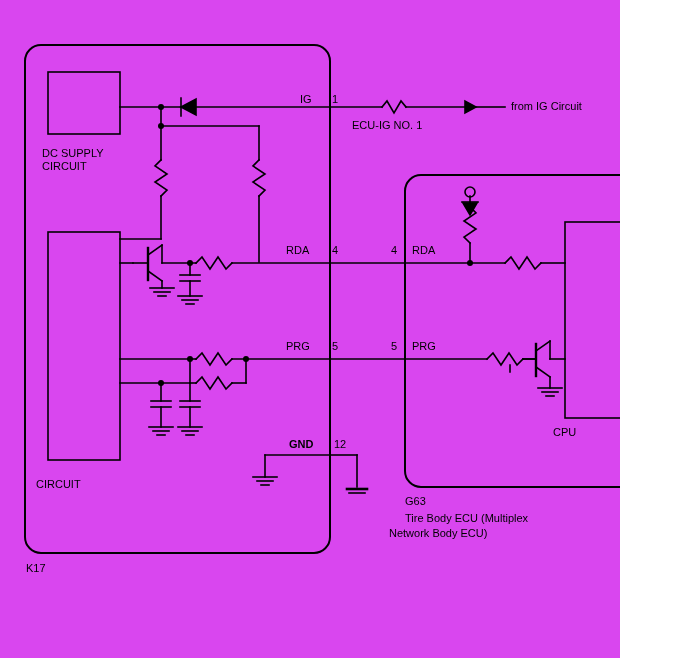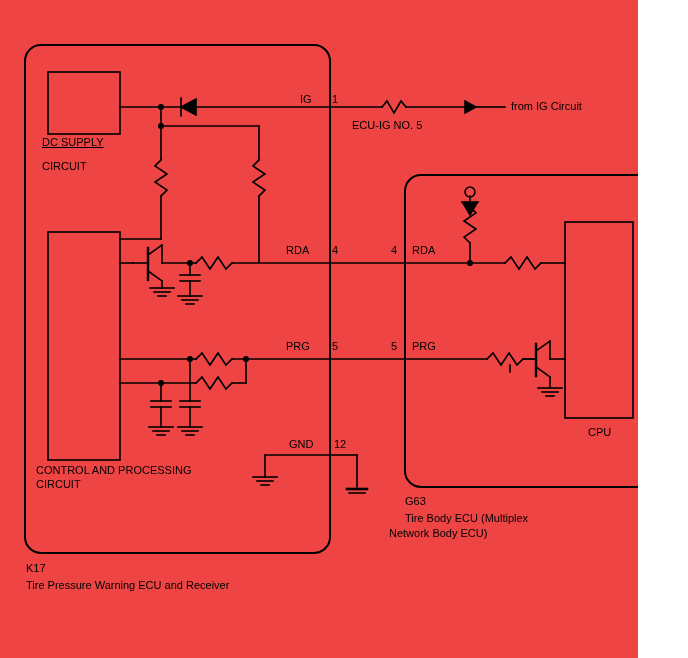--- a/index.html
+++ b/index.html
@@ -4,24 +4,23 @@
 <style>
   html, body {
     margin: 0;
     padding: 0;
     background: #ffffff;
   }
   #root {
     position: relative;
     width: 620px;
     height: 658px;
-    background: #ef4444;
+    background: #d946ef;
     font-family: "Liberation Sans", sans-serif;
     overflow: hidden;
-    padding-left: 18px;
   }
   svg.diagram {
     position: absolute;
     left: 0;
     top: 0;
     width: 688px;
     height: 658px;
   }
   .lbl {
     position: absolute;
@@ -190,44 +189,42 @@
       <path d="M330 352 L330 366" stroke-width="1.2"></path>
       <path d="M330 448 L330 462" stroke-width="1.2"></path>
 
       <path d="M405 256 L405 270" stroke-width="1.2"></path>
       <path d="M405 352 L405 366" stroke-width="1.2"></path>
     </g>
   </svg>
 
   <div class="lbl" style="left:300px; top:92px;">IG</div>
   <div class="lbl" style="left:332px; top:92px;">1</div>
-  <div class="lbl" style="left:352px; top:118px;">ECU-IG NO. 5</div>
+  <div class="lbl" style="left:352px; top:118px;">ECU-IG NO. 1</div>
   <div class="lbl" style="left:511px; top:99px;">from IG Circuit</div>
 
-  <div class="lbl" style="left:42px; top:135px;text-decoration:underline;">DC SUPPLY</div>
+  <div class="lbl" style="left:42px; top:146px;">DC SUPPLY</div>
   <div class="lbl" style="left:42px; top:159px;">CIRCUIT</div>
 
   <div class="lbl" style="left:286px; top:243px;">RDA</div>
   <div class="lbl" style="left:332px; top:243px;">4</div>
   <div class="lbl" style="left:391px; top:243px;">4</div>
   <div class="lbl" style="left:412px; top:243px;">RDA</div>
 
   <div class="lbl" style="left:286px; top:339px;">PRG</div>
   <div class="lbl" style="left:332px; top:339px;">5</div>
   <div class="lbl" style="left:391px; top:339px;">5</div>
   <div class="lbl" style="left:412px; top:339px;">PRG</div>
 
-  <div class="lbl" style="left:289px; top:437px;">GND</div>
+  <div class="lbl" style="left:289px; top:437px;font-weight:bold;">GND</div>
   <div class="lbl" style="left:334px; top:437px;">12</div>
 
-  <div class="lbl" style="left:36px; top:463px;">CONTROL AND PROCESSING</div>
   <div class="lbl" style="left:36px; top:477px;">CIRCUIT</div>
 
-  <div class="lbl" style="left:588px; top:425px;">CPU</div>
+  <div class="lbl" style="left:553px; top:425px;">CPU</div>
 
   <div class="lbl" style="left:405px; top:494px;">G63</div>
   <div class="lbl" style="left:405px; top:511px;">Tire Body ECU (Multiplex</div>
   <div class="lbl" style="left:389px; top:526px;">Network Body ECU)</div>
 
   <div class="lbl" style="left:26px; top:561px;">K17</div>
-  <div class="lbl" style="left:26px; top:578px;">Tire Pressure Warning ECU and Receiver</div>
 
 </div>
 
 </body></html>

